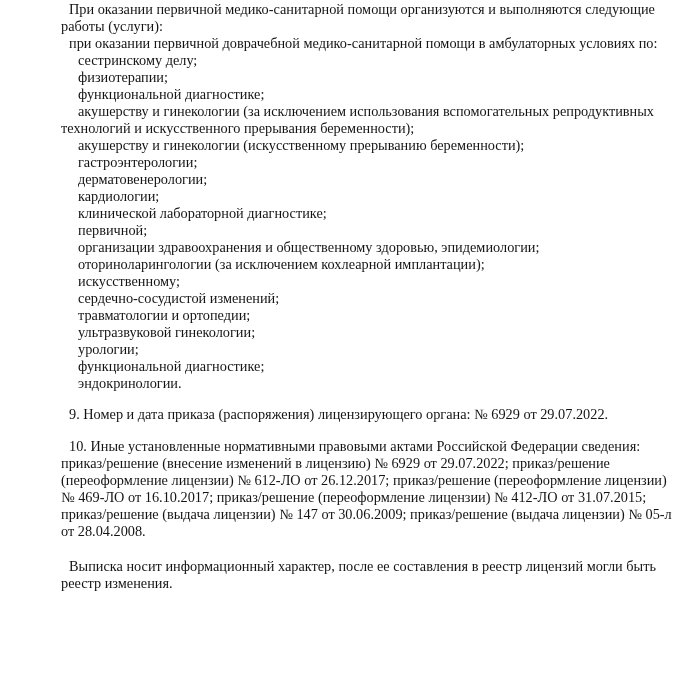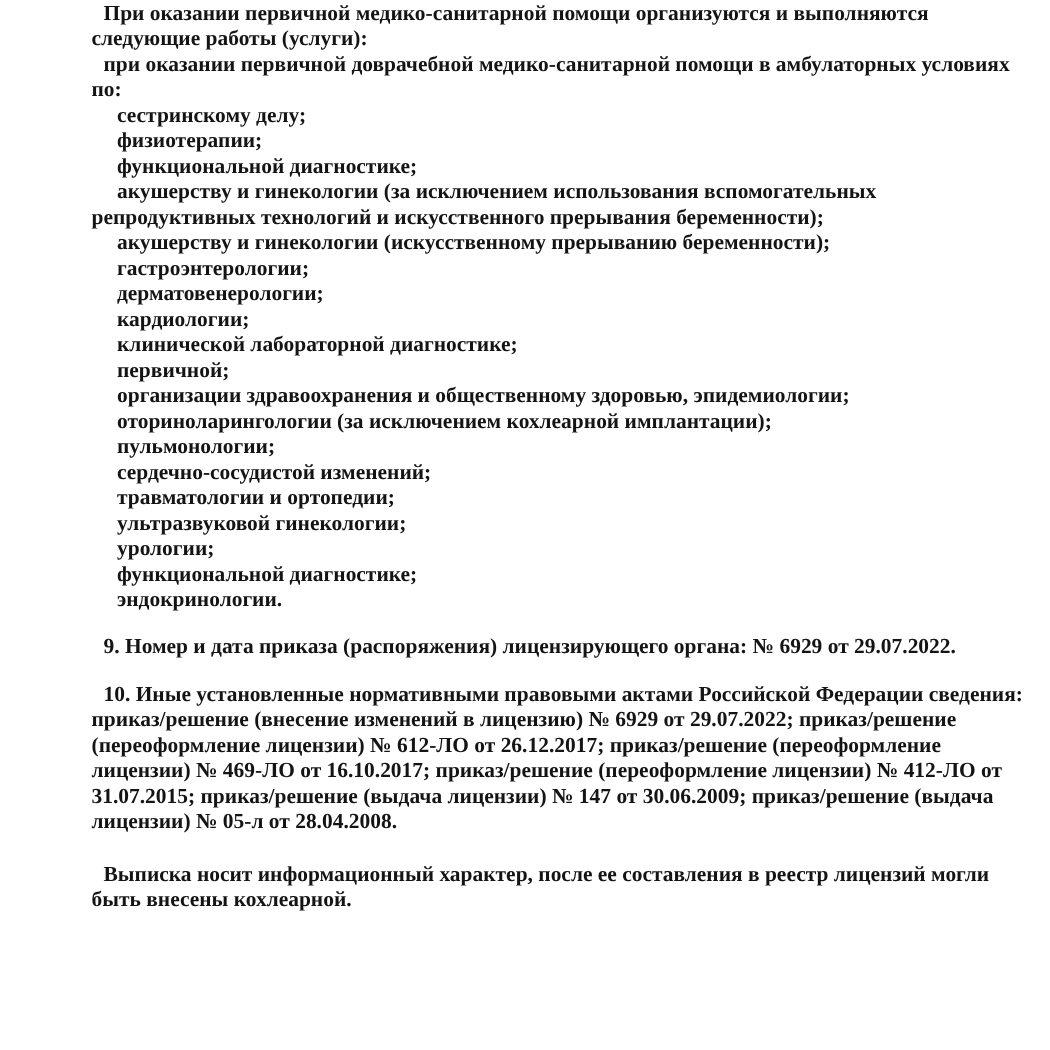--- a/index.html
+++ b/index.html
@@ -15,21 +15,20 @@
     color: #141414;
   }
   .page {
     position: absolute;
     top: 1px;
     left: 61px;
     width: 621px;
     font-size: 14.3px;
     line-height: 17px;
     text-align: left;
-    font-weight: bold;
   }
   .page p {
     margin: 0;
     padding: 0;
   }
   .para {
     text-indent: 8px;
   }
   .list-item {
     text-indent: 17px;
@@ -65,27 +64,27 @@
   <div>
       <p class="list-item">акушерству и гинекологии (за исключением использования вспомогательных репродуктивных технологий и искусственного прерывания беременности);</p>
       <p class="list-item">акушерству и гинекологии (искусственному прерыванию беременности);</p>
       <p class="list-item">гастроэнтерологии;</p>
       <p class="list-item">дерматовенерологии;</p>
       <p class="list-item">кардиологии;</p>
       <p class="list-item">клинической лабораторной диагностике;</p>
       <p class="list-item">первичной;</p>
       <p class="list-item">организации здравоохранения и общественному здоровью, эпидемиологии;</p>
       <p class="list-item">оториноларингологии (за исключением кохлеарной имплантации);</p>
-      <p class="list-item">пульмонологии;</p>
+      <p class="list-item">искусственному;</p>
       <p class="list-item">сердечно-сосудистой изменений;</p>
       <p class="list-item">травматологии и ортопедии;</p>
       <p class="list-item">ультразвуковой гинекологии;</p>
       <p class="list-item">урологии;</p>
       <p class="list-item">функциональной диагностике;</p>
       <p class="list-item">эндокринологии.</p>
     </div>
 
   <p class="para spaced-14">9. Номер и дата приказа (распоряжения) лицензирующего органа: № 6929 от 29.07.2022.</p>
 
   <p class="para spaced-15">10. Иные установленные нормативными правовыми актами Российской Федерации сведения: приказ/решение (внесение изменений в лицензию) № 6929 от 29.07.2022; приказ/решение (переоформление лицензии) № 612-ЛО от 26.12.2017; приказ/решение (переоформление лицензии) № 469-ЛО от 16.10.2017; приказ/решение (переоформление лицензии) № 412-ЛО от 31.07.2015; приказ/решение (выдача лицензии) № 147 от 30.06.2009; приказ/решение (выдача лицензии) № 05-л от 28.04.2008.</p>
 
-  <p class="para spaced-18">Выписка носит информационный характер, после ее составления в реестр лицензий могли быть внесены кохлеарной.</p>
+  <p class="para spaced-18">Выписка носит информационный характер, после ее составления в реестр лицензий могли быть реестр изменения.</p>
 </div>
 
 </body></html>

